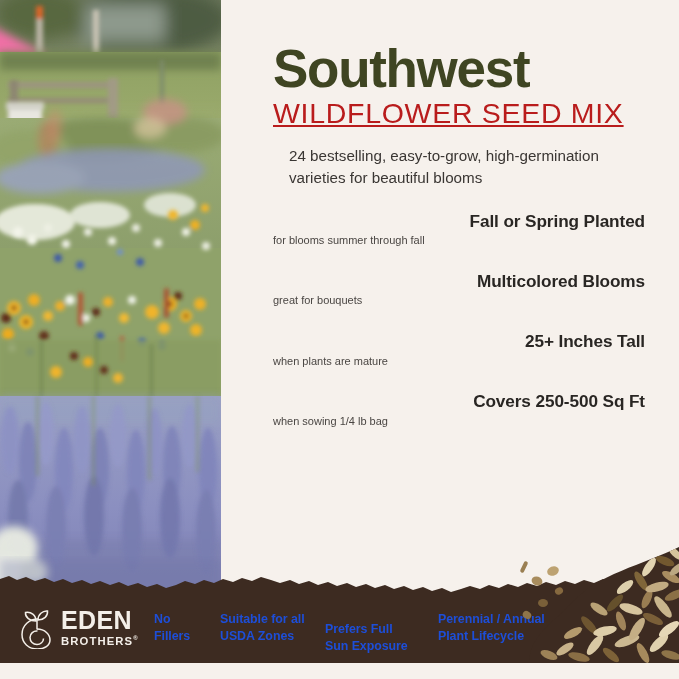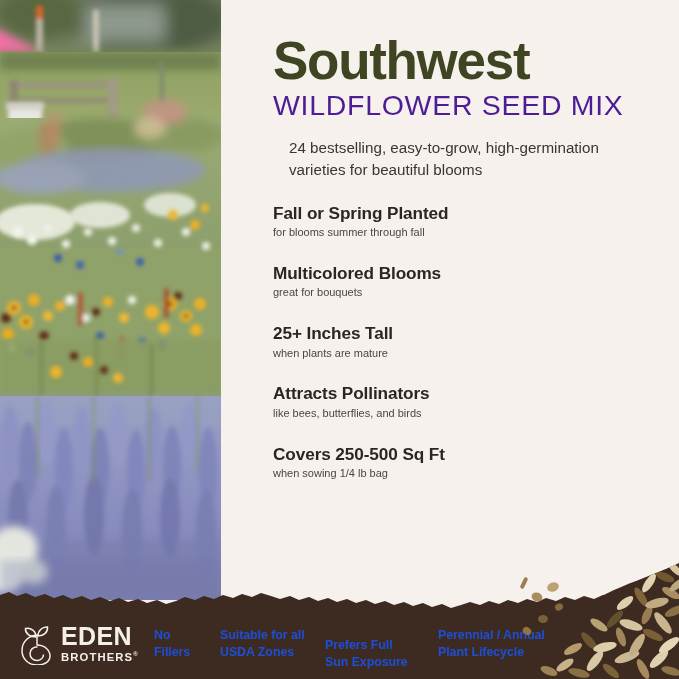--- a/index.html
+++ b/index.html
@@ -44,31 +44,32 @@
   }
 
   .title-block { margin-bottom: 16px; }
 
   .product-title {
     font-size: 53px;
     font-weight: bold;
     color: #3f4522;
     letter-spacing: -1.3px;
     line-height: 1.02;
-    margin: 0 0 2px 0;
+    margin: 8px 0 2px 0;
     white-space: nowrap;
   }
   .product-subtitle {
     font-size: 28.5px;
     font-weight: normal;
-    color: #4c1d95;
+    color: #b91c1c;
     letter-spacing: 0.7px;
     line-height: 1.1;
     margin: 0 0 12px 0;
     white-space: nowrap;
+    text-decoration: underline;
   }
   .product-tagline {
     font-size: 15.2px;
     color: #3a3633;
     line-height: 1.42;
     margin: 16px;
     max-width: 370px;
   }
 
   
@@ -79,34 +80,35 @@
   }
   .feature-item { margin-bottom: 23px; }
   .feature-item:last-child { margin-bottom: 8px; }
   .feature-heading {
     font-size: 17.2px;
     font-weight: bold;
     color: #292623;
     letter-spacing: -0.1px;
     line-height: 1.25;
     margin: 0 0 2px 0;
+    text-align: right;
   }
   .feature-sub {
     font-size: 11px;
     font-weight: normal;
     color: #4a4643;
     line-height: 1.25;
     margin: 0;
   }
 
   
   .footer-bar {
     position: absolute;
     left: 0;
-    bottom: 0;
+    bottom: 16px;
     width: 679px;
     height: 96px;
   }
   .torn-edge {
     position: absolute;
     left: 0;
     top: 0;
     width: 679px;
     height: 30px;
     display: block;
@@ -416,24 +418,20 @@
       </li>
       <li class="feature-item">
         <div class="feature-heading">Multicolored Blooms</div>
         <div class="feature-sub">great for bouquets</div>
       </li>
       <li class="feature-item">
         <div class="feature-heading">25+ Inches Tall</div>
         <div class="feature-sub">when plants are mature</div>
       </li>
       <li class="feature-item">
-        <div class="feature-heading">Attracts Pollinators</div>
-        <div class="feature-sub">like bees, butterflies, and birds</div>
-      </li>
-      <li class="feature-item">
         <div class="feature-heading">Covers 250-500 Sq Ft</div>
         <div class="feature-sub">when sowing 1/4 lb bag</div>
       </li>
     </ul>
   </div>
 
   <div class="footer-bar">
 
     <div class="footer-body"></div>
 

